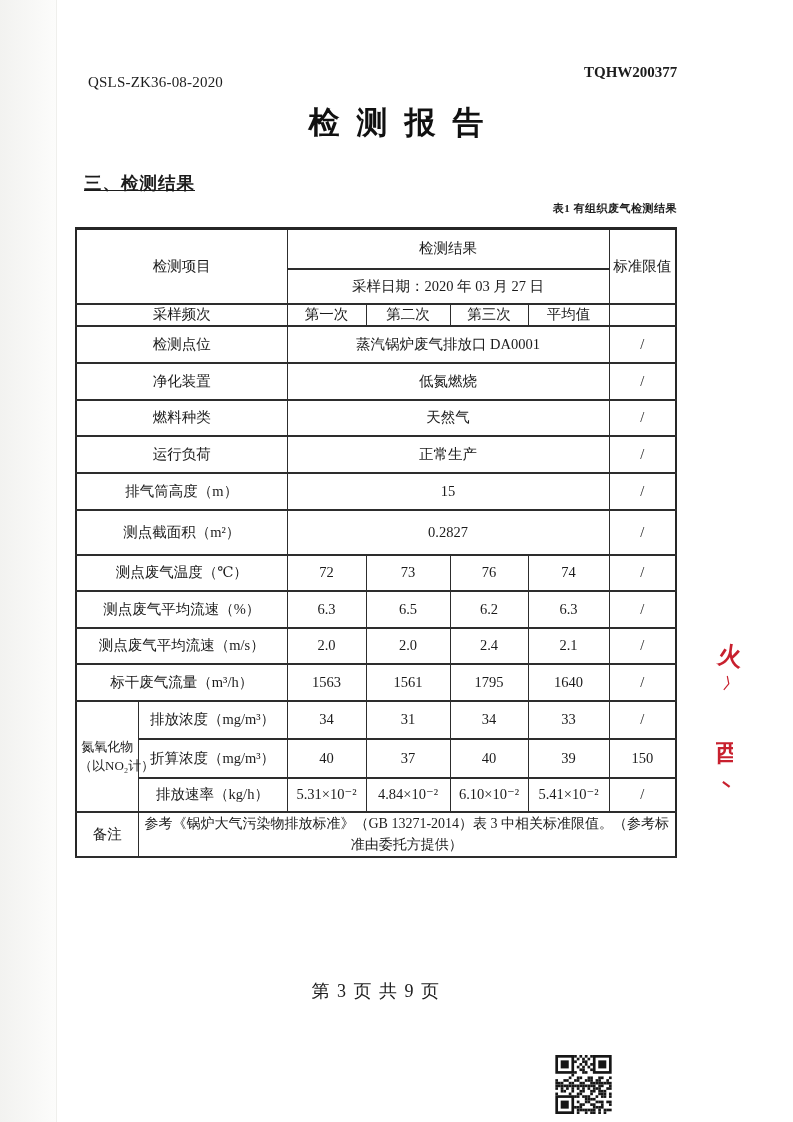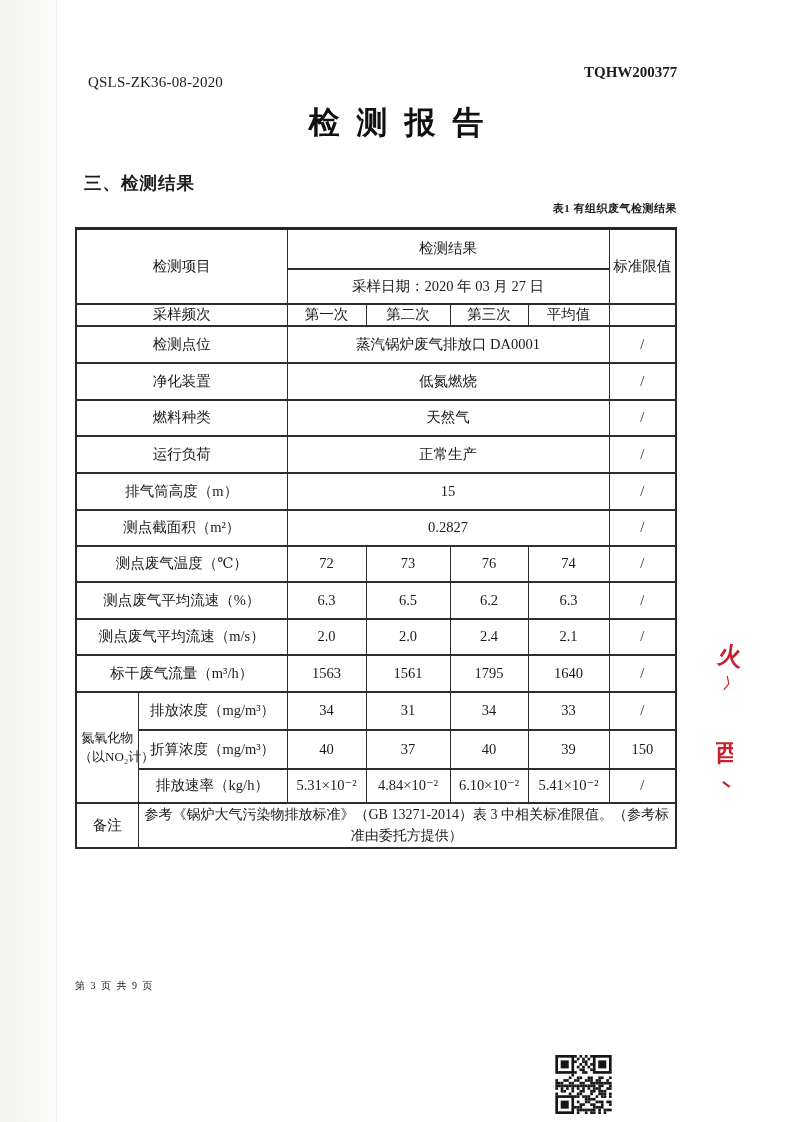--- a/index.html
+++ b/index.html
@@ -14,36 +14,36 @@
     background:linear-gradient(to right,#f2f2f0,#fcfcfb);
     border-right:1px solid #efefec;
   }
   .doc-code{position:absolute;left:88px;top:74px;font-size:15px;letter-spacing:.2px;}
   .report-no{position:absolute;left:584px;top:64px;font-size:15px;font-weight:bold;}
   .title{
     position:absolute;left:26px;top:102px;width:740px;margin:0;
     text-align:center;font-size:31px;font-weight:bold;
     letter-spacing:17px;text-indent:17px;color:#111;
   }
-  .section{position:absolute;left:84px;top:171px;font-size:17.5px;font-weight:bold;letter-spacing:1px;}
+  .section{position:absolute;left:84px;top:171px;font-size:17.5px;font-weight:bold;letter-spacing:1px;text-decoration:underline;}
   .caption{position:absolute;left:75px;top:201px;width:602px;text-align:right;font-size:11px;font-weight:bold;letter-spacing:.5px;}
 
   table.results{
     position:absolute;left:75px;top:227px;width:602px;
     border-collapse:collapse;table-layout:fixed;
     font-size:14.5px;color:#1b1b1b;
     border:2px solid #262626;border-top-width:3px;
   }
   table.results td{
     border:1px solid #2d2d2d;border-top-width:2px;border-bottom-width:2px;
     text-align:center;vertical-align:middle;padding:0 2px;
   }
   td.remark-text{text-align:left;padding:3px 10px;line-height:1.55;font-size:14px;}
   td.group-label{font-size:13px;line-height:1.5;white-space:nowrap;padding:0;}
-  .footer{position:absolute;left:75px;top:979px;width:602px;font-size:10px;letter-spacing:1.5px;}
+  .footer{position:absolute;left:75px;top:979px;width:602px;text-align:center;font-size:18px;letter-spacing:1.5px;}
 
   .scanner{position:absolute;left:493px;top:1055px;display:flex;align-items:center;gap:15px;flex-direction:column;}
   .qr{width:57px;height:59px;display:block;}
   .scan-label{
     font-size:22px;color:#3a3a3a;letter-spacing:2.5px;
     font-family:"Liberation Sans","DejaVu Sans",sans-serif;
   }
 
   .seal span{position:absolute;color:#c8202e;font-weight:bold;line-height:1;}
   .seal .f0{left:718px;top:644px;font-size:24px;transform:rotate(8deg);}
@@ -109,21 +109,21 @@
       <tr style="height:37px">
         <td colspan="2">运行负荷</td>
         <td colspan="4">正常生产</td>
         <td>/</td>
       </tr>
       <tr style="height:37px">
         <td colspan="2">排气筒高度（m）</td>
         <td colspan="4">15</td>
         <td>/</td>
       </tr>
-      <tr style="height:36px">
+      <tr style="height:45px">
         <td colspan="2">测点截面积（m²）</td>
         <td colspan="4">0.2827</td>
         <td>/</td>
       </tr>
 
       <tr style="height:36px">
         <td colspan="2">测点废气温度（℃）</td>
         <td>72</td>
         <td>73</td>
         <td>76</td>

